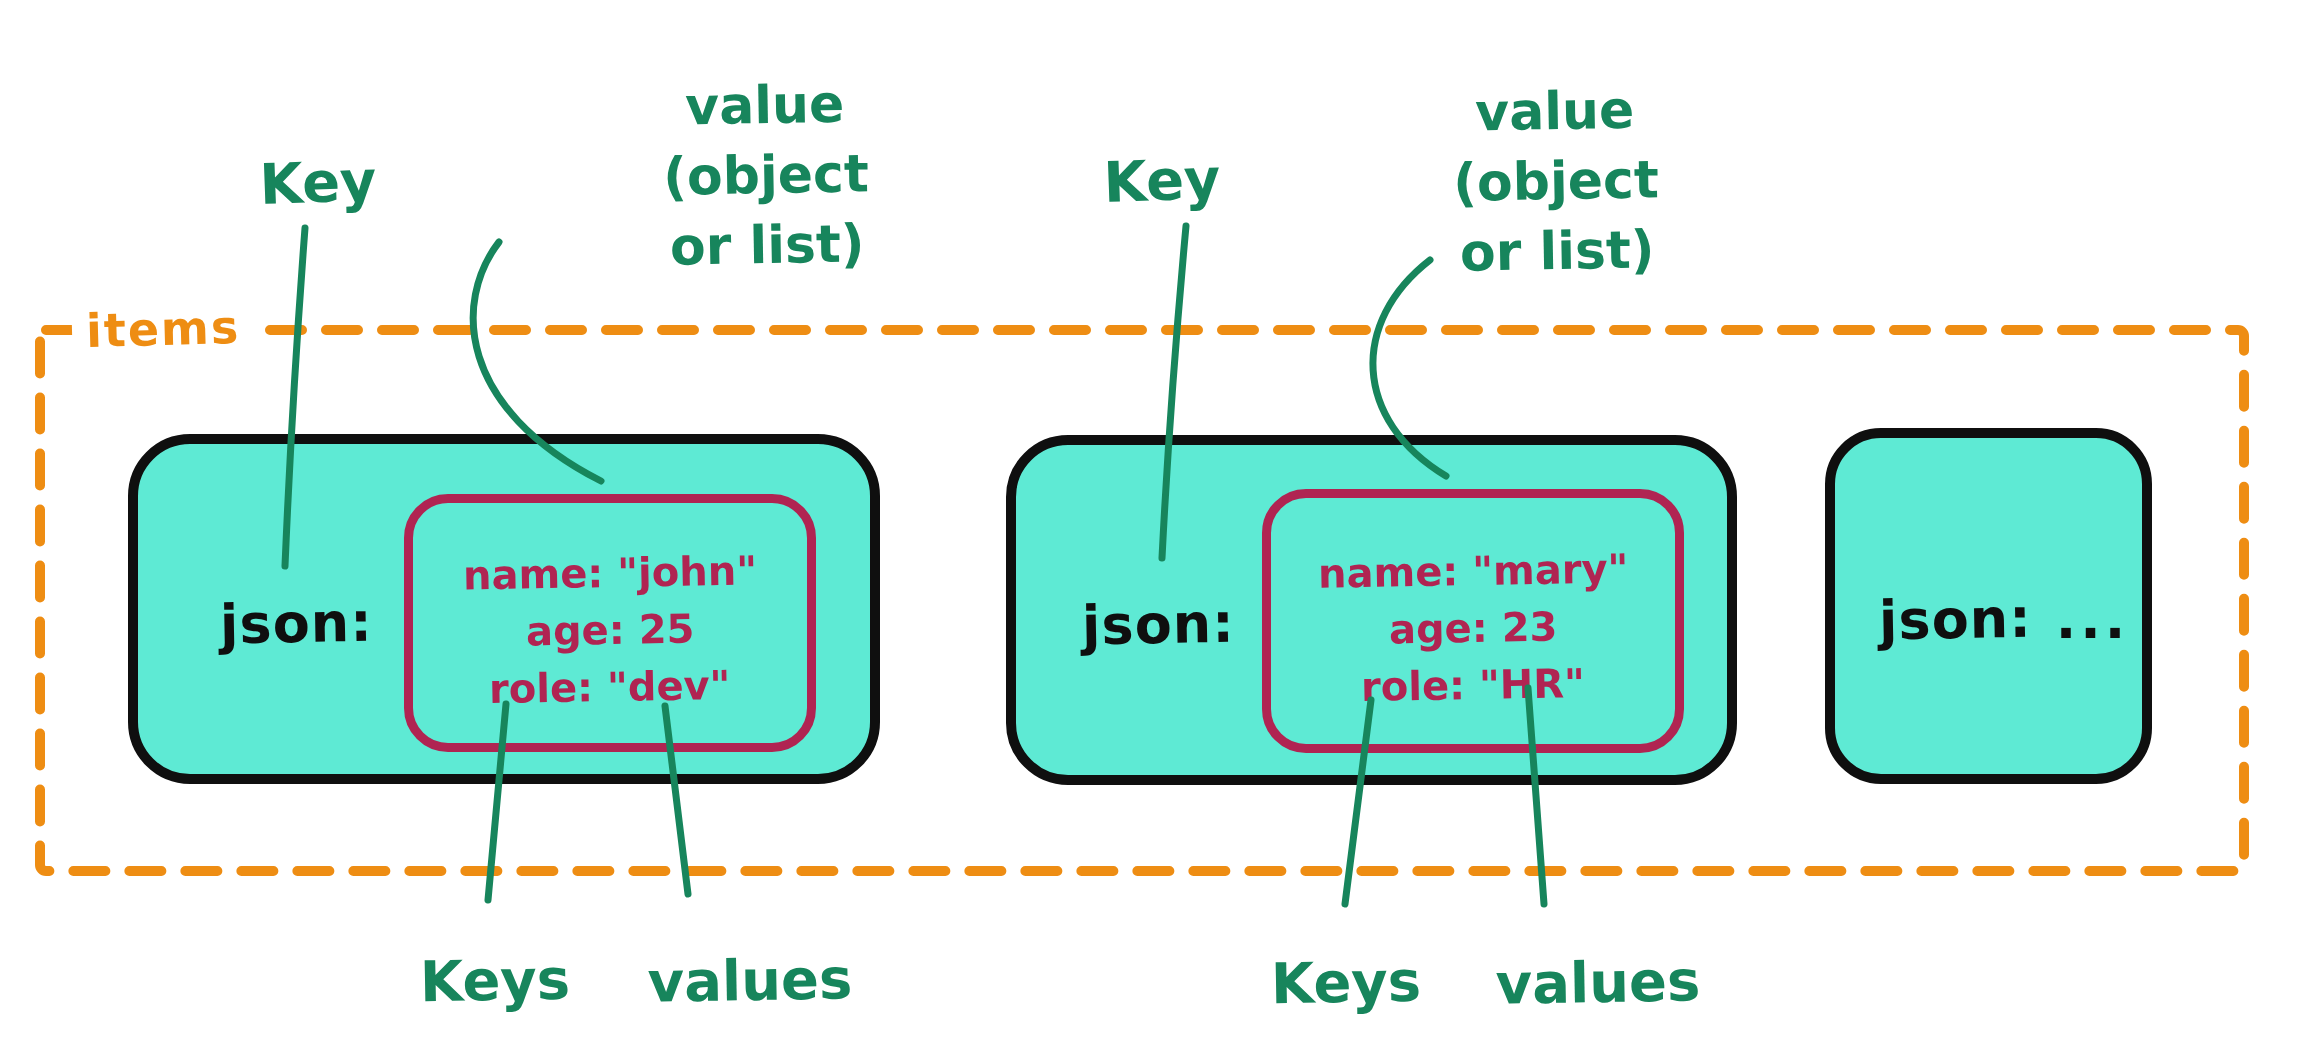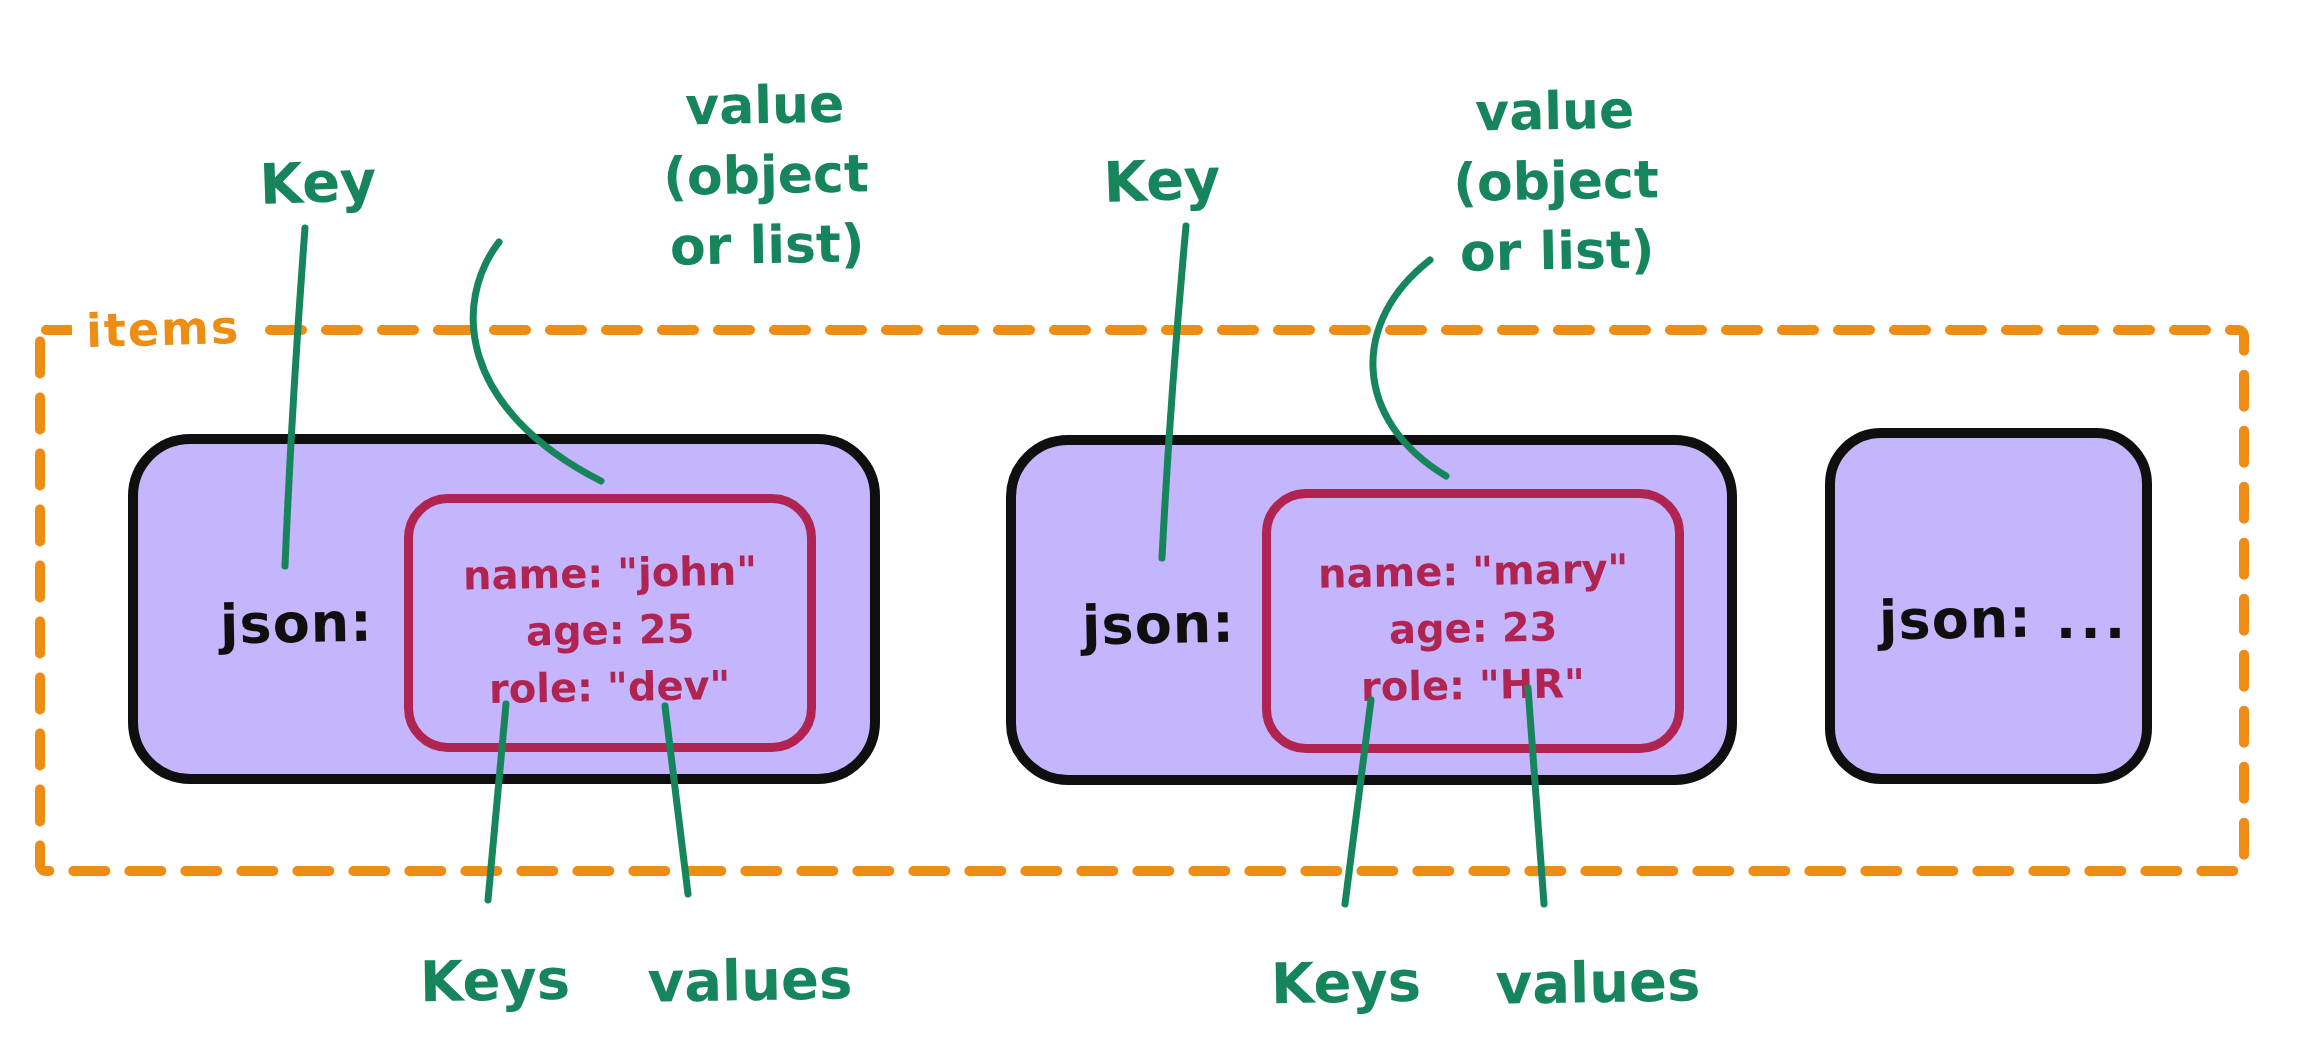--- a/index.html
+++ b/index.html
@@ -50,21 +50,21 @@
     letter-spacing: 2px;
     transform: rotate(-1.5deg);
     line-height: 58px;
   }
   .record-card {
     position: absolute;
     z-index: 1;
     box-sizing: border-box;
     border: 10px solid var(--ink);
     border-radius: 62px;
-    background: #c4b5fd;
+    background: #5eead4;
     text-decoration: underline;
   }
   .card-1 { left: 128px; top: 434px; width: 752px; height: 350px; }
   .card-2 { left: 1006px; top: 435px; width: 731px; height: 350px; }
   .card-3 { left: 1825px; top: 428px; width: 327px; height: 356px; border-radius: 56px; }
   .json-key {
     position: absolute;
     color: var(--ink);
     font-size: 54px;
     font-weight: 600;

